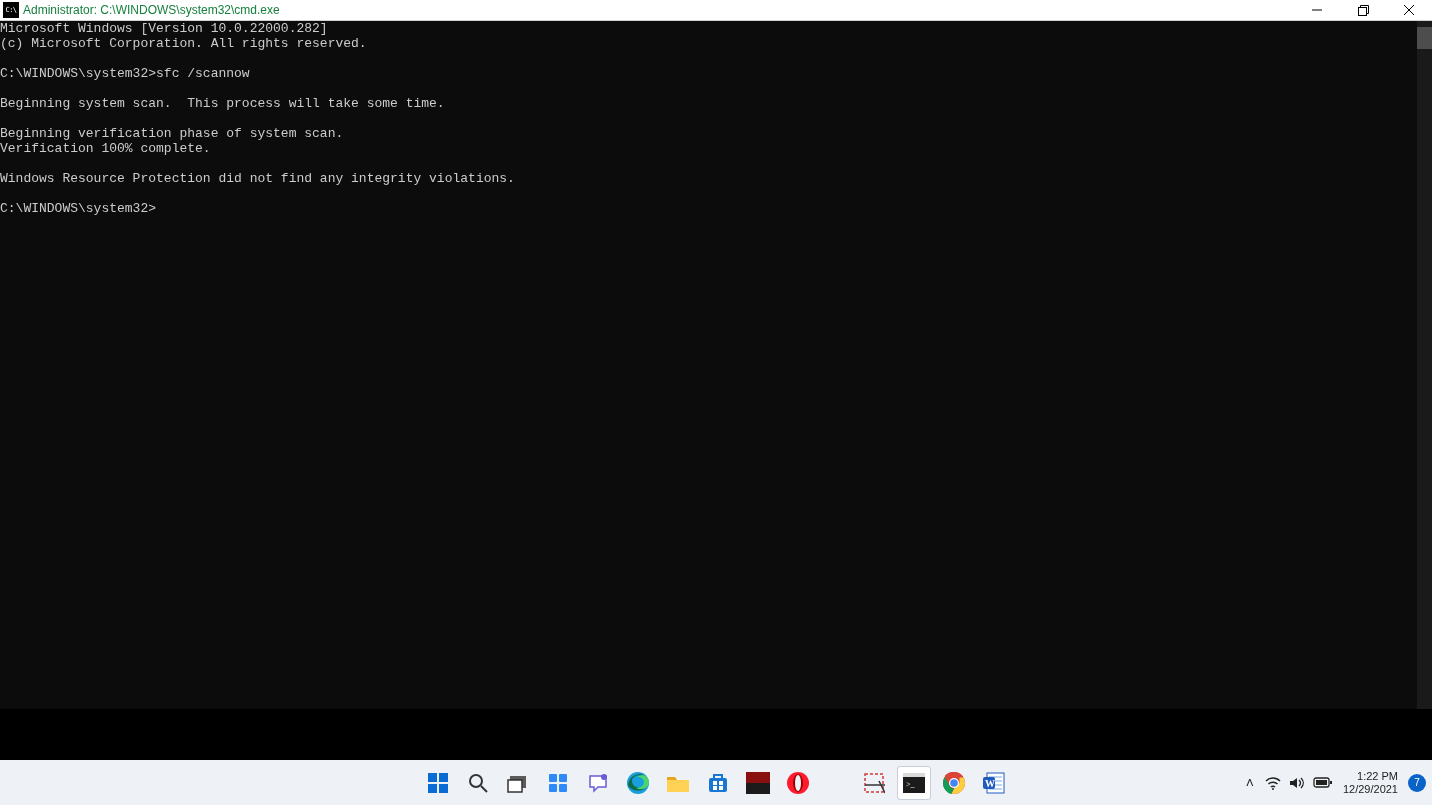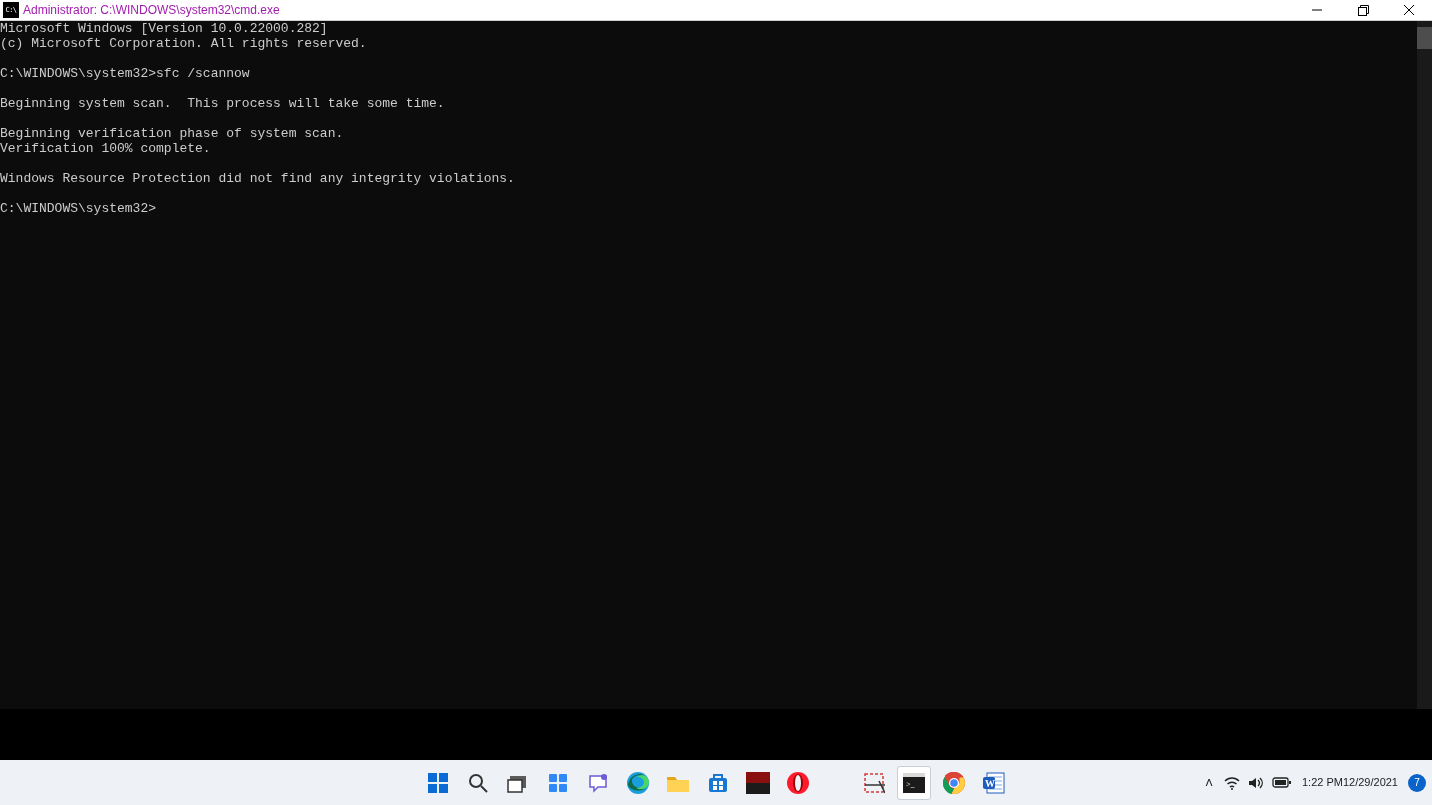--- a/index.html
+++ b/index.html
@@ -2,39 +2,39 @@
 <html><head>
   <meta charset="utf-8">
   <style>
     * { margin: 0; padding: 0; box-sizing: border-box; }
     html, body { width: 1432px; height: 805px; overflow: hidden; font-family: "Segoe UI", Tahoma, sans-serif; background:#000; }
 
     
     .titlebar { display:flex; align-items:center; height:21px; background:#fff; border-bottom:1px solid #d0d0d0; }
     .titlebar .appicon { width:16px; height:16px; margin:0 4px 0 3px; background:#000; display:flex; align-items:center; justify-content:center; }
     .titlebar .appicon span { color:#fff; font-size:7px; font-family:Consolas,monospace; letter-spacing:-0.5px; }
-    .titlebar .title { font-size:12px; color:#a21caf; flex:0 0 auto; }
+    .titlebar .title { font-size:12px; color:#15803d; flex:0 0 auto; }
     .titlebar .spacer { flex:1; }
     .winctrl { display:flex; height:100%; }
     .winctrl .btn { width:46px; display:flex; align-items:center; justify-content:center; font-size:12px; color:#000; }
     .winctrl .btn svg { stroke:#000; }
 
     
     .terminal { position:relative; background:#0c0c0c; color:#ccc; font-family:Consolas,"Courier New",monospace; font-size:13px; line-height:15px; height:688px; white-space:pre; padding:0; }
     .terminal .scrollbar-track { position:absolute; right:0; top:0; width:15px; height:100%; background:#1a1a1a; }
     .terminal .scrollbar-thumb { position:absolute; right:0; top:6px; width:15px; height:22px; background:#4d4d4d; }
 
     
     .taskbar { position:absolute; bottom:0; left:0; right:0; height:45px; background:#eef2f7; display:flex; align-items:center; }
     .task-center { position:absolute; left:50%; transform:translateX(-50%); display:flex; align-items:center; gap:6px; }
     .tico { width:34px; height:34px; display:flex; align-items:center; justify-content:center; border-radius:3px; }
     .tico.active { background:#fff; box-shadow:0 0 0 1px #c9cfd8 inset; }
     .tray { position:absolute; right:6px; top:0; bottom:0; display:flex; align-items:center; gap:6px; }
     .tray .glyph { width:18px; text-align:center; font-size:14px; color:#222; }
-    .tray .stack { display:flex; flex-direction:row; align-items:flex-end; font-size:11px; line-height:13px; color:#222; margin:0 4px 0 6px; }
+    .tray .stack { display:flex; flex-direction:column; align-items:flex-end; font-size:11px; line-height:13px; color:#222; margin:0 4px 0 6px; }
     .tray .badge { width:18px; height:18px; border-radius:50%; background:#0a63c9; color:#fff; font-size:10px; display:flex; align-items:center; justify-content:center; }
 
     
     svg { display:block; }
   </style>
 </head>
 <body>
 
 <div class="titlebar">
   <div class="appicon">

